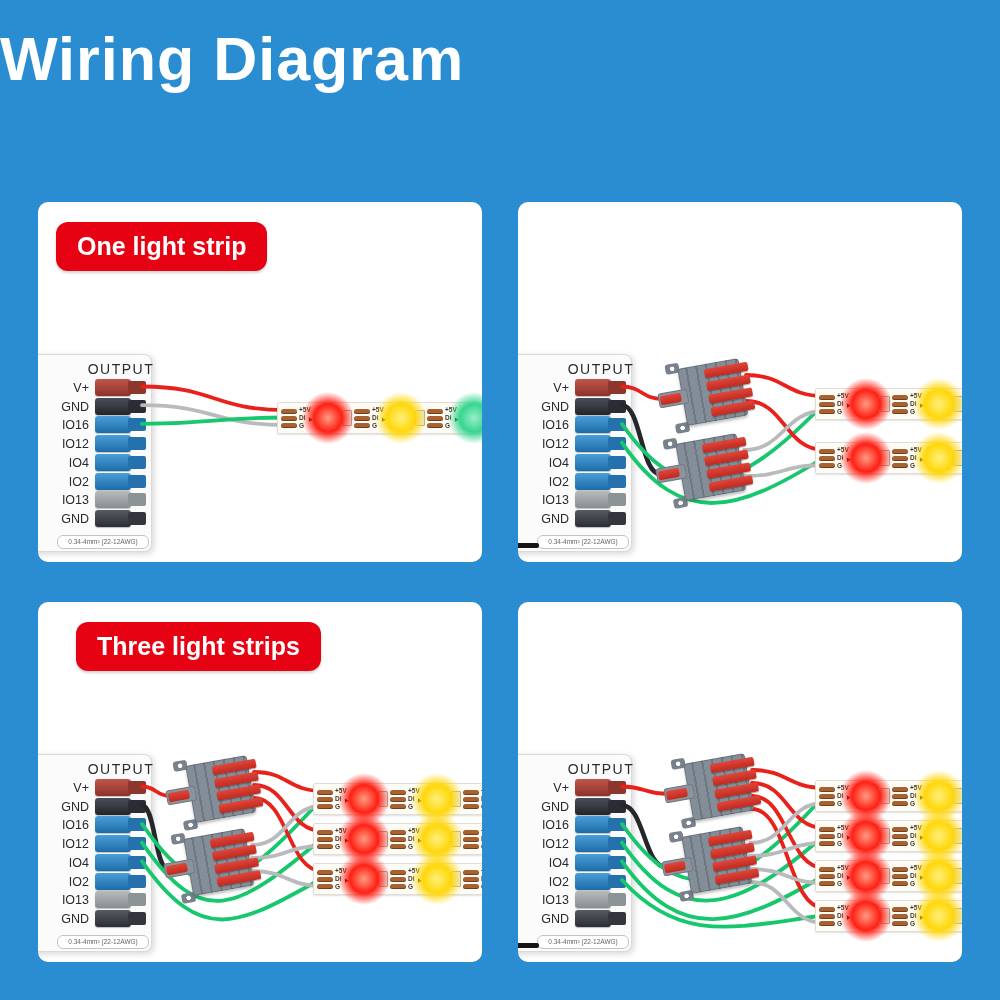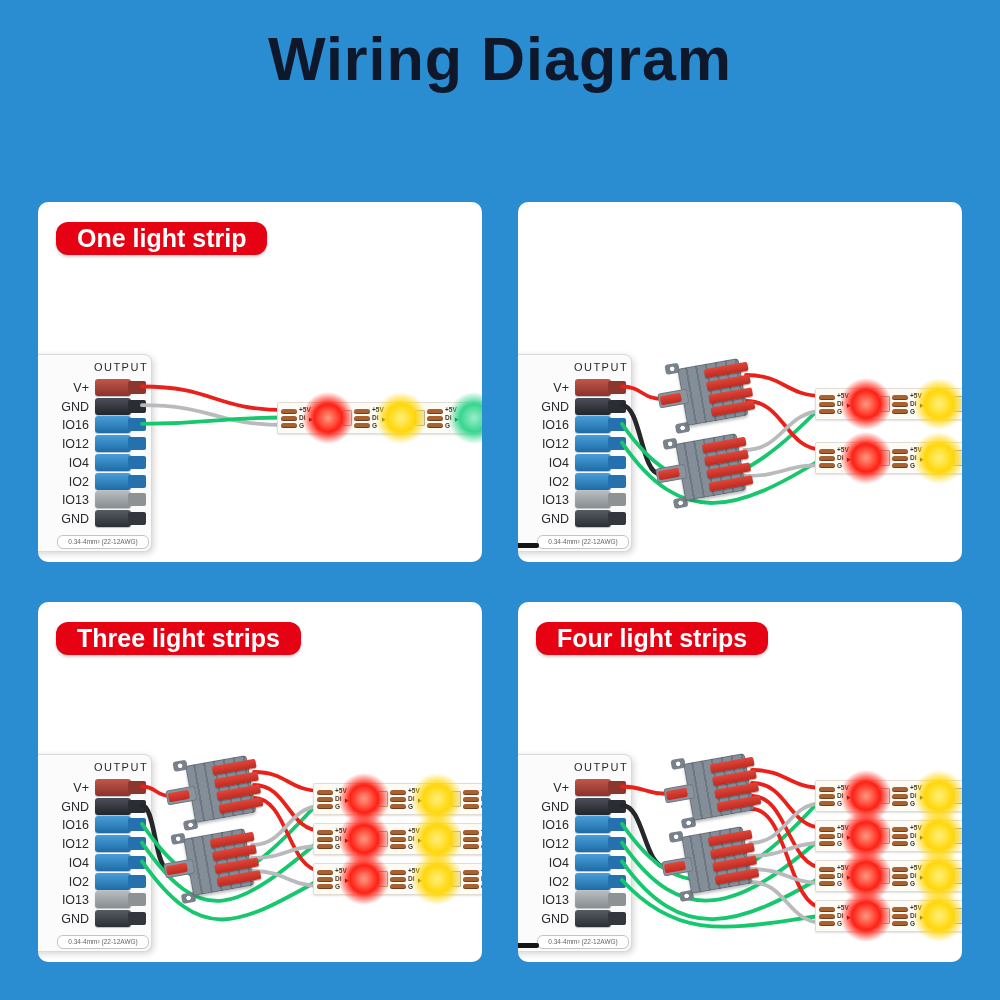--- a/index.html
+++ b/index.html
@@ -1,38 +1,38 @@
 <!DOCTYPE html>
 <html><head>
 <meta charset="utf-8">
 <style>
   html,body{margin:0;padding:0}
   body{width:1000px;height:1000px;position:relative;overflow:hidden;
        background:#2b8dd1;font-family:"Liberation Sans",sans-serif}
-  .header{text-align:center;color:#0f172a}
+  .header{text-align:left;color:#ffffff}
   .title{font-size:61px;font-weight:bold;letter-spacing:1px;margin:24px 0 10px}
   .subtitle{font-size:28.5px;font-weight:bold;margin:0}
 
   .panel{position:absolute;width:444px;height:360px;background:#fff;
          border-radius:10px;overflow:hidden}
   #panel-0{left:38px;top:202px}
   #panel-1{left:518px;top:202px}
   #panel-2{left:38px;top:602px}
   #panel-3{left:518px;top:602px}
 
   .badge{position:absolute;left:18px;top:20px;z-index:20;background:#e60213;color:#fff;
-         font-size:25px;font-weight:bold;padding:2px 21px;border-radius:12px;
+         font-size:25px;font-weight:bold;padding:10px 21px;border-radius:12px;
          box-shadow:0 2px 3px rgba(0,0,0,.18);white-space:nowrap}
   .diagram{position:absolute;inset:0;z-index:1}
 
   
   .pcb{position:absolute;left:-46px;top:152px;width:158px;height:196px;background:#fbfbfb;
        border:1px solid #d9d9d9;border-radius:8px;box-shadow:2px 2px 6px rgba(0,0,0,.16)}
   .pcb-output{position:absolute;left:88px;top:6px;width:80px;text-align:center;
-              font-size:11px;letter-spacing:1.5px;color:#2b2b2b}
+              font-size:14px;letter-spacing:1.5px;color:#2b2b2b}
   .term-label{position:absolute;left:0;width:96px;text-align:right;font-size:12.5px;
               line-height:16px;color:#28292d}
   .term-block{position:absolute;left:102px;width:36px;height:17px;border-radius:3px;
               box-shadow:0 1px 1px rgba(0,0,0,.25)}
   .term-tip{position:absolute;left:33px;top:2px;width:18px;height:13px;border-radius:2px}
   .pcb-caption{position:absolute;left:64px;top:180px;width:90px;height:12px;line-height:12px;
                background:#fff;border:1px solid #c4c4c4;border-radius:6px;font-size:6.5px;
                text-align:center;color:#666;white-space:nowrap}
   .pcb-ruler-bar{position:absolute;left:14px;top:188px;width:52px;height:5px;
                  background:#161616;border-radius:2px}
@@ -510,21 +510,21 @@
           <div class="pad" style="background: rgb(169, 98, 47);"></div>
           <div class="pad" style="background: rgb(169, 98, 47);"></div>
         </div>
         <div class="labcol" style="position: relative;">
           <span>+5V</span>
           <span>Di</span>
           <span>G</span>
         </div>
       </div>
     </div>
-  <div class="badge" style="background: rgb(230, 2, 19);">Three light strips</div>
+  <div class="badge" style="background: rgb(230, 2, 19); margin-left: 20px;">Three light strips</div>
 </section>
 <section class="panel" id="panel-3">
   <div class="diagram">
       <div class="pcb">
         <div class="pcb-output">OUTPUT</div>
         <div class="term-label" style="top: 25px;">V+</div>
         <div class="term-block" style="top: 24px; background: linear-gradient(rgb(192, 87, 74), rgb(139, 50, 42));">
           <div class="term-tip" style="background: rgb(141, 54, 45);"></div>
         </div>
         <div class="term-label" style="top: 43.7px;">GND</div>
@@ -726,14 +726,13 @@
           <span style="font-size: 5px; position: absolute; margin-left: 10px; margin-top: 9px; color: rgb(17, 17, 17);">▶</span>
           <span>G</span>
         </div>
         <div class="led">
           <div class="led-pkg"></div>
           <div class="led-glow" style="background: radial-gradient(circle, rgb(255, 239, 122) 0%, rgb(255, 215, 10) 38%, transparent 71%);"></div>
         </div>
         <div class="ic"></div>
       </div>
     </div>
-  <div class="badge" style="background: rgb(230, 2, 19);">Four light strips</div>
 </section>
 
 </body></html>

